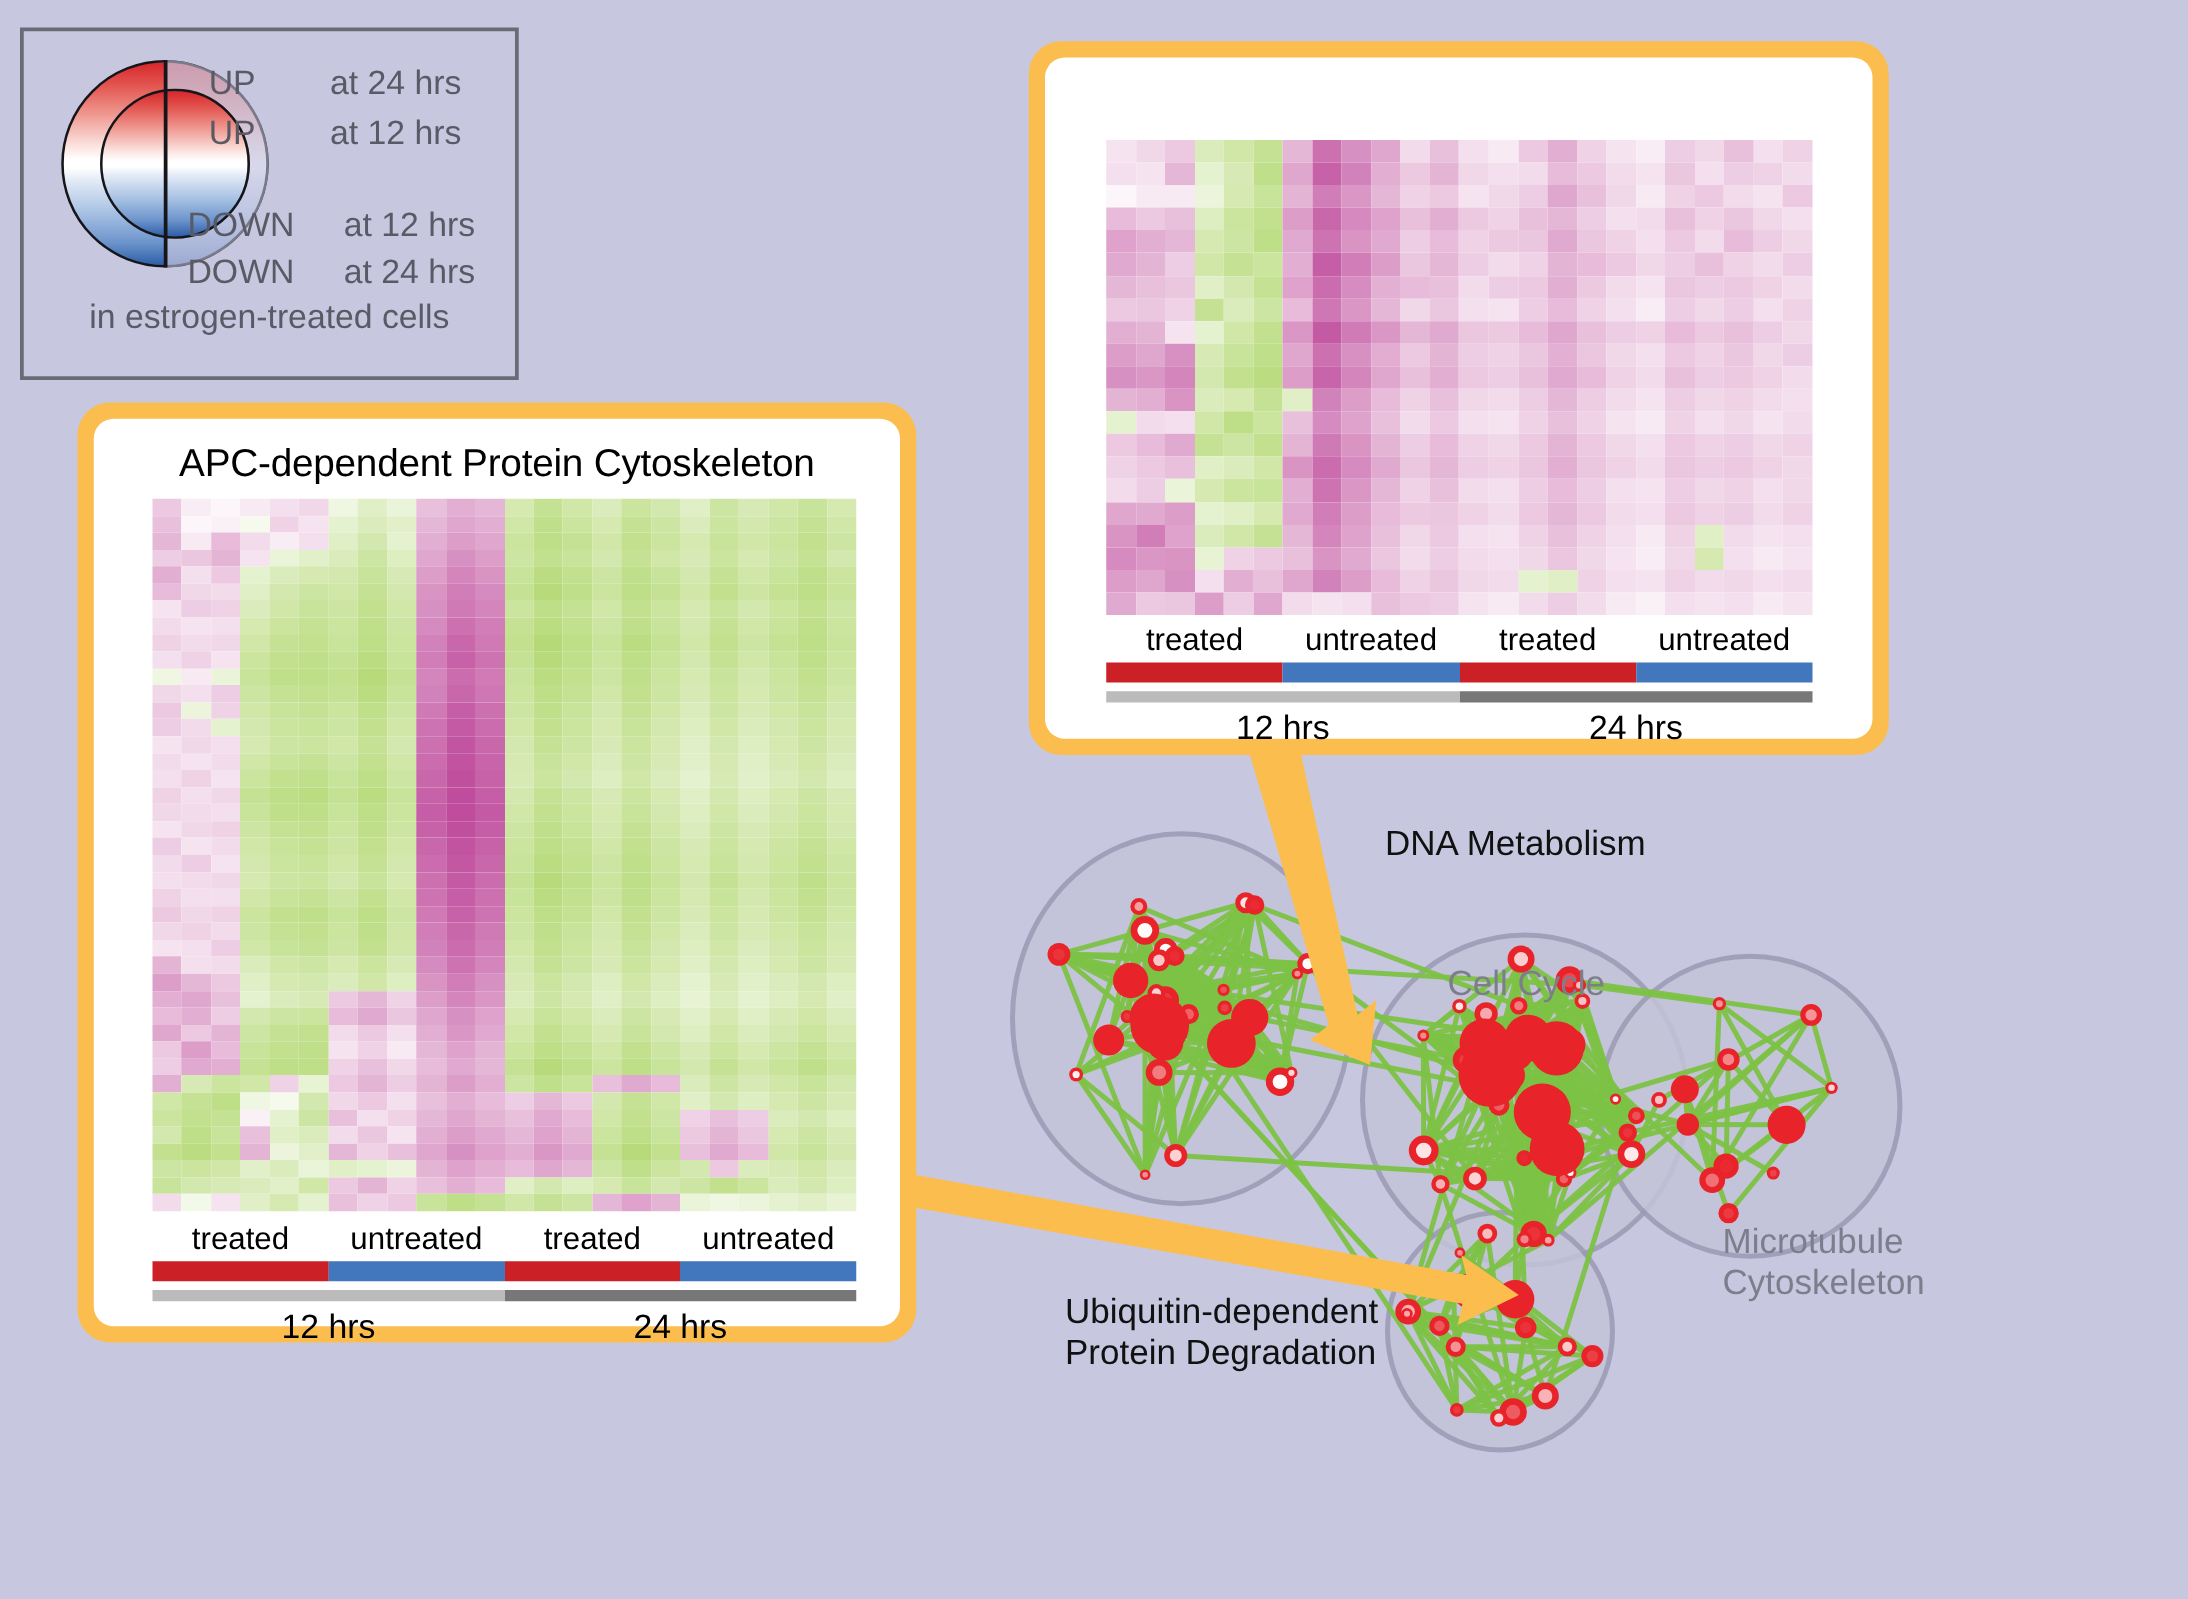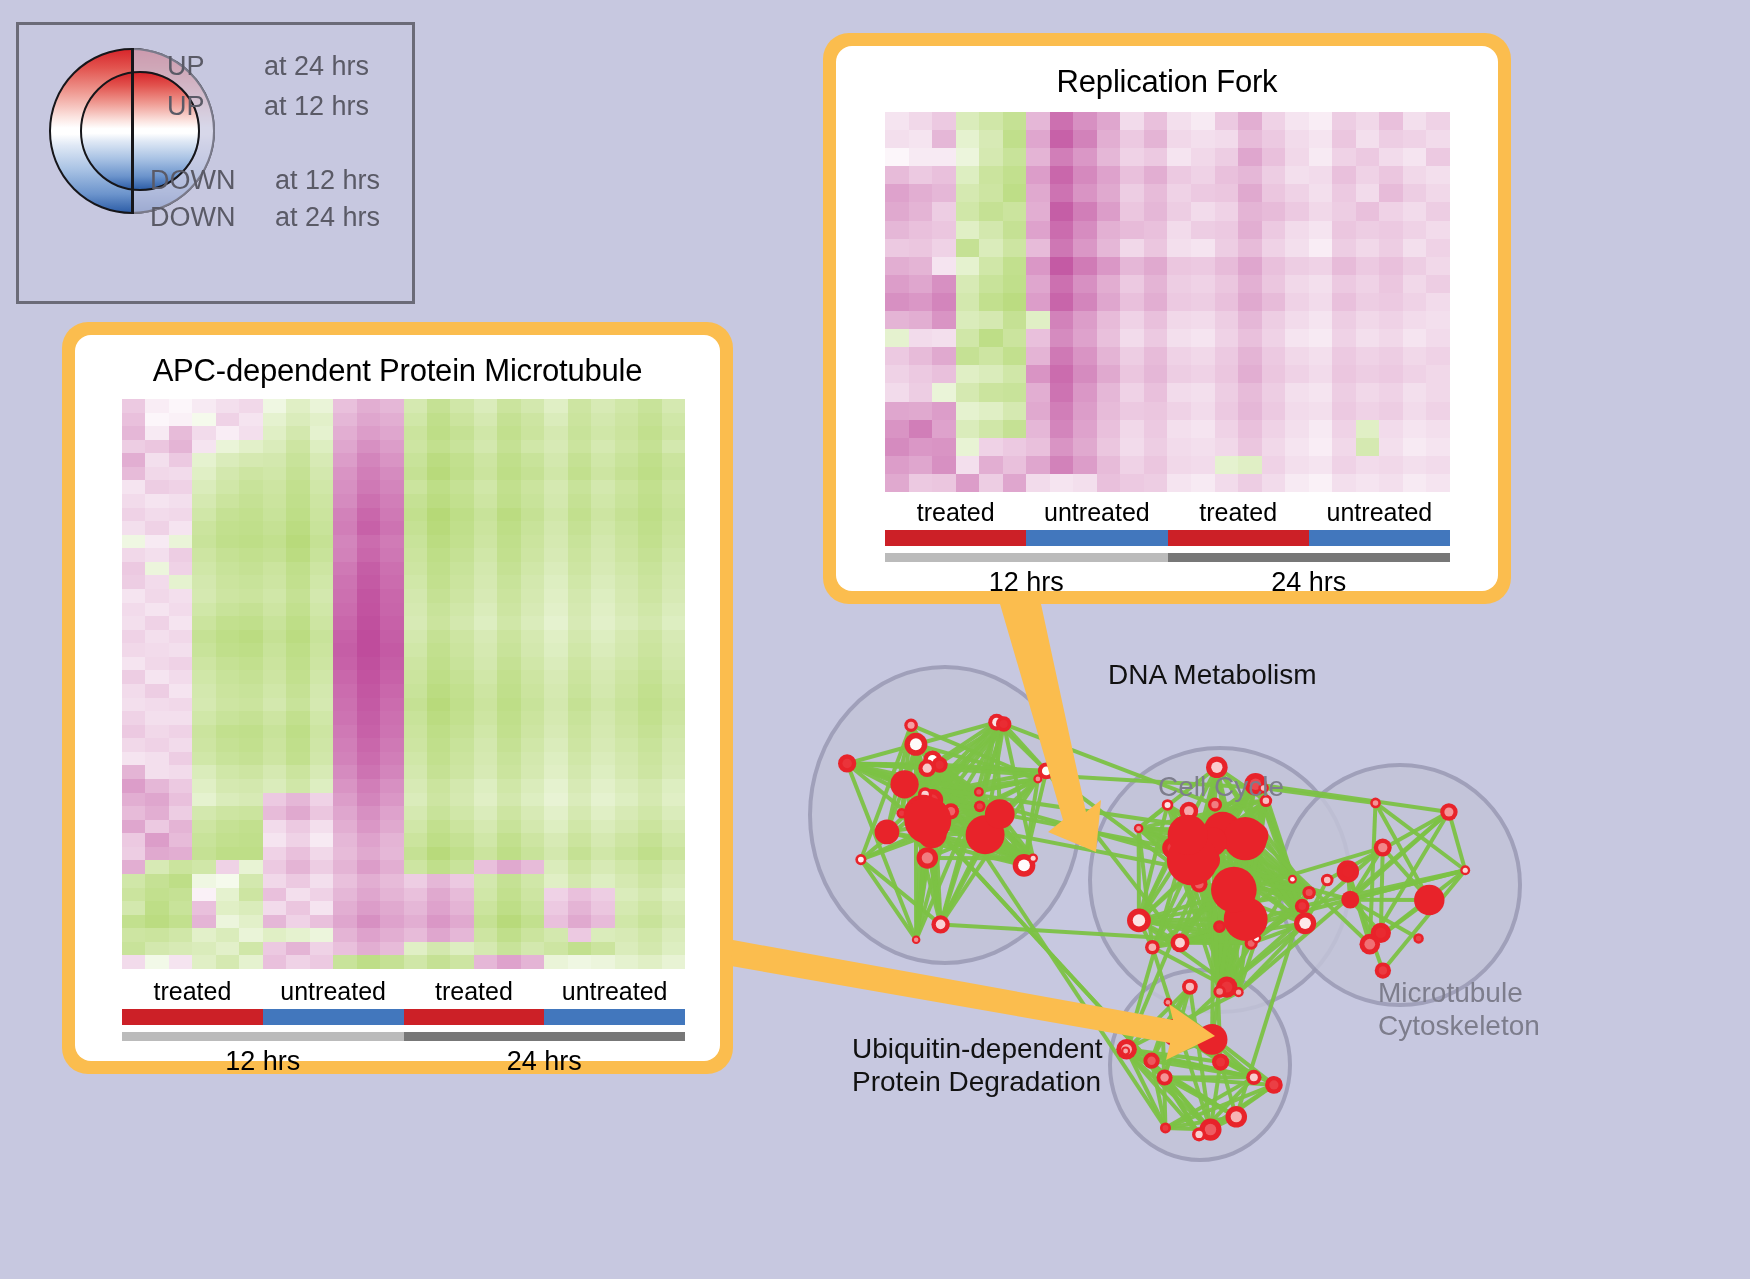--- a/index.html
+++ b/index.html
@@ -166,26 +166,26 @@
 
     <div class="wheel-lab" style="left:148px;top:66px;">UP</div>
     <div class="wheel-lab" style="left:245px;top:66px;">at 12 hrs</div>
 
     <div class="wheel-lab" style="left:131px;top:140px;">DOWN</div>
     <div class="wheel-lab" style="left:256px;top:140px;">at 12 hrs</div>
 
     <div class="wheel-lab" style="left:131px;top:177px;">DOWN</div>
     <div class="wheel-lab" style="left:256px;top:177px;">at 24 hrs</div>
 
+    <div class="wheel-foot" style="top:212px;">in estrogen-treated cells</div>
   </div>
 
 
   <div class="panel" id="rep-panel">
     <div class="panel-inner">
-      <div class="panel-title" style="top:18px;">Replication Fork</div>
       <div class="hm-wrap" id="rep-grid-wrap" style="left:49px;top:66px;width:565px;height:380px;">
         <div class="hm-grid" id="rep-grid" style="grid-template-columns: repeat(24, 1fr); grid-template-rows: repeat(21, 1fr);">
             <div class="hm-cell" style="background: rgb(245, 228, 240);"></div>
             <div class="hm-cell" style="background: rgb(241, 216, 233);"></div>
             <div class="hm-cell" style="background: rgb(236, 201, 225);"></div>
             <div class="hm-cell" style="background: rgb(218, 236, 187);"></div>
             <div class="hm-cell" style="background: rgb(208, 231, 168);"></div>
             <div class="hm-cell" style="background: rgb(197, 225, 148);"></div>
             <div class="hm-cell" style="background: rgb(229, 183, 215);"></div>
             <div class="hm-cell" style="background: rgb(204, 112, 176);"></div>
@@ -707,21 +707,21 @@
         <div class="time-names" id="rep-tname">
             <div>12 hrs</div>
             <div>24 hrs</div>
           </div>
       </div>
     </div>
   </div>
 
   <div class="panel" id="apc-panel">
     <div class="panel-inner">
-      <div class="panel-title" style="top:18px;">APC-dependent Protein Microtubule</div>
+      <div class="panel-title" style="top:18px;">APC-dependent Protein Cytoskeleton</div>
       <div class="hm-wrap" id="apc-grid-wrap" style="left:47px;top:64px;width:563px;height:570px;">
         <div class="hm-grid" id="apc-grid" style="grid-template-columns: repeat(24, 1fr); grid-template-rows: repeat(42, 1fr);">
             <div class="hm-cell" style="background: rgb(236, 201, 225);"></div>
             <div class="hm-cell" style="background: rgb(249, 237, 245);"></div>
             <div class="hm-cell" style="background: rgb(252, 246, 250);"></div>
             <div class="hm-cell" style="background: rgb(247, 234, 243);"></div>
             <div class="hm-cell" style="background: rgb(243, 223, 237);"></div>
             <div class="hm-cell" style="background: rgb(241, 216, 233);"></div>
             <div class="hm-cell" style="background: rgb(239, 247, 226);"></div>
             <div class="hm-cell" style="background: rgb(224, 239, 197);"></div>

